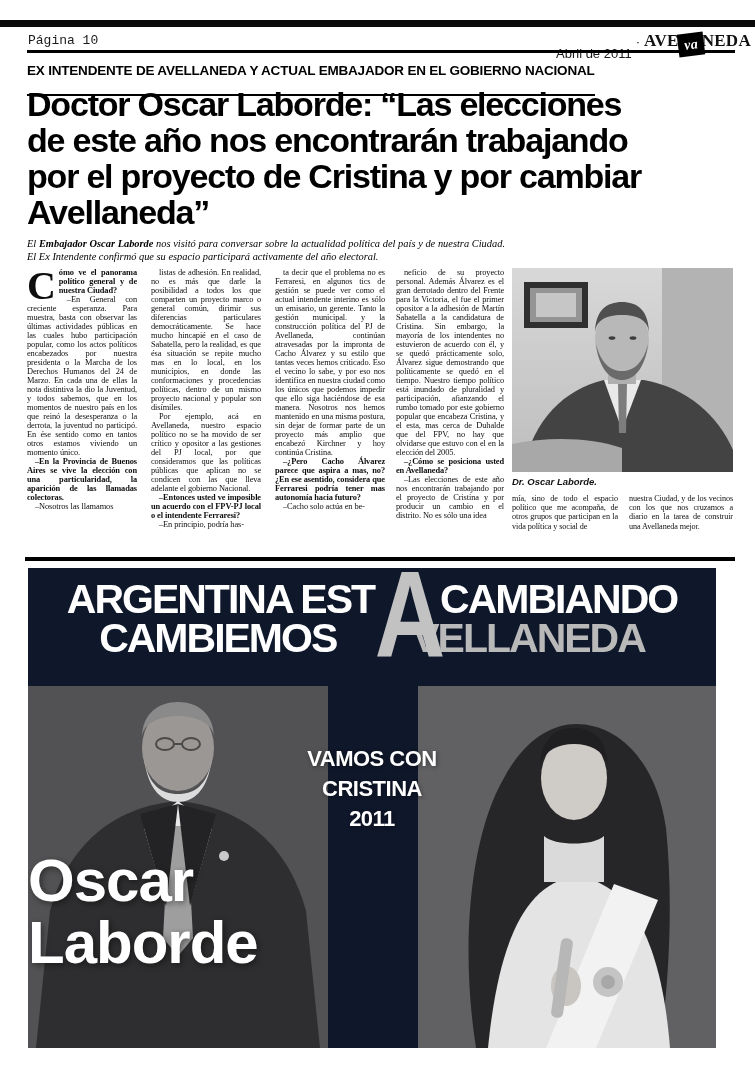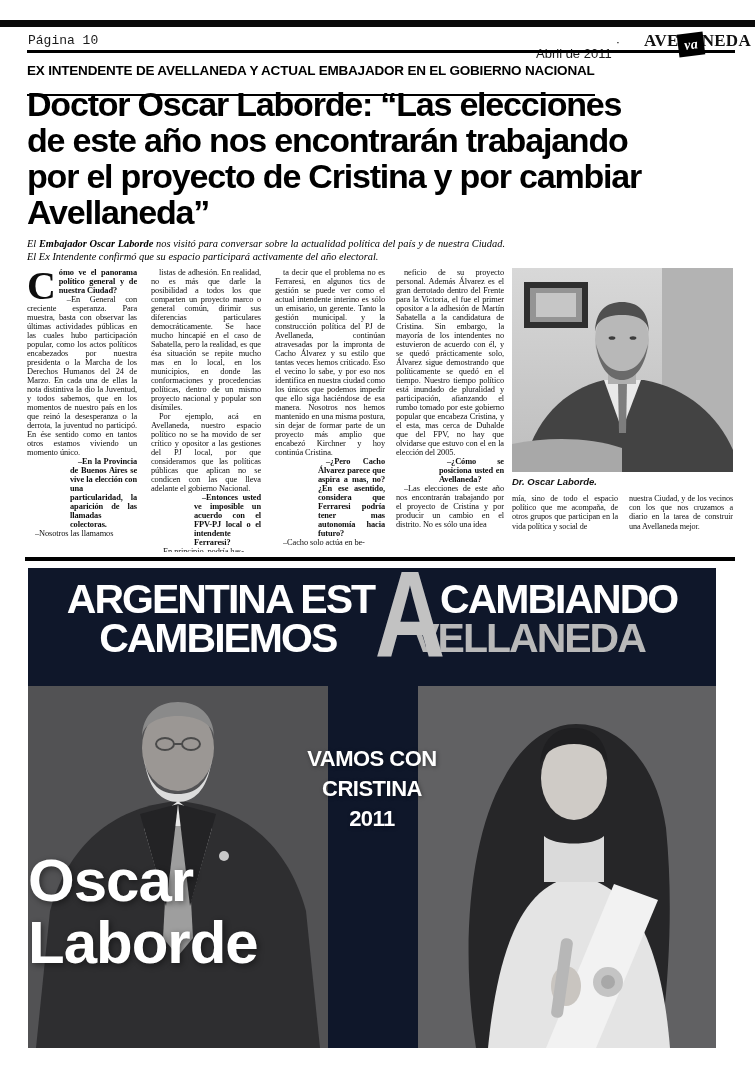--- a/index.html
+++ b/index.html
@@ -8,21 +8,21 @@
 
   .top-strip{position:absolute;left:0;top:20px;width:755px;height:7px;background:#0a0a0a;}
 
   
   .page-number{position:absolute;left:28px;top:33px;font-family:Liberation Mono, monospace;
                font-size:13px;color:#1a1a1a;}
   .header-right{position:absolute;right:4px;top:28px;height:26px;display:flex;align-items:center;}
   .issue-date{font-family:"Liberation Sans",sans-serif;font-size:13px;color:#1a1a1a;margin-top:25px;}
   .dot-sep{margin:0 4px;font-family:"Liberation Sans",sans-serif;font-size:13px;}
   .masthead{display:flex;align-items:center;font-family:"Liberation Serif",serif;
-            font-weight:bold;font-size:17px;letter-spacing:.3px;margin-left:20px;}
+            font-weight:bold;font-size:17px;letter-spacing:.3px;}
   .masthead .ya-box{display:inline-flex;align-items:center;justify-content:center;
        width:26px;height:23px;background:#000;color:#fff;transform:rotate(-7deg);
        font-style:italic;font-size:14px;margin:0 -2px 0 -1px;position:relative;top:3px;}
   .header-rule{position:absolute;left:27px;top:50px;width:708px;height:3px;background:#000;}
 
   
   .kicker{position:absolute;left:27px;top:63px;font-family:"Liberation Sans",sans-serif;
           font-weight:bold;font-size:13.5px;letter-spacing:-.2px;color:#000;
           border-bottom:2px solid #000;padding-bottom:16px;}
 
@@ -37,21 +37,21 @@
   .lede b{font-style:italic;}
 
   
   .article-col{position:absolute;top:268px;height:284px;overflow:hidden;
                font-size:8.4px;line-height:9px;color:#0e0e0e;}
   .col-0{left:27px;width:110px;}
   .col-1{left:151px;width:110px;}
   .col-2{left:275px;width:110px;}
   .col-3{left:396px;width:108px;}
   .article-col p{margin:0;text-align:justify;text-indent:8px;letter-spacing:-.1px;}
-  .article-col p.question{font-weight:bold;margin-left:43px;}
+  .article-col p.question{font-weight:bold;}
   .article-col p.lead-question{font-weight:bold;text-indent:0;}
   .dropcap{float:left;font-weight:bold;font-size:40px;line-height:32px;
            padding:2px 3px 0 0;font-family:"Liberation Serif",serif;}
 
   .article-photo{position:absolute;left:512px;top:268px;width:221px;height:204px;
                  background:#c9c9c9;overflow:hidden;}
   .photo-caption{position:absolute;left:512px;top:476px;width:221px;text-align:left;
                  font-family:"Liberation Sans",sans-serif;font-style:italic;font-weight:bold;
                  font-size:9.5px;color:#111;}
   .mini-col{position:absolute;top:494px;height:56px;overflow:hidden;font-size:8.2px;

